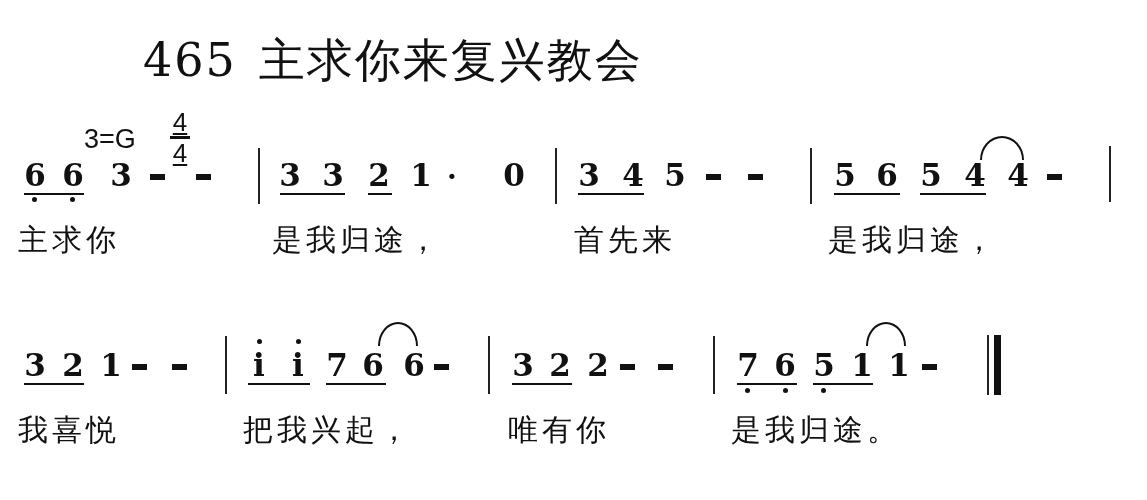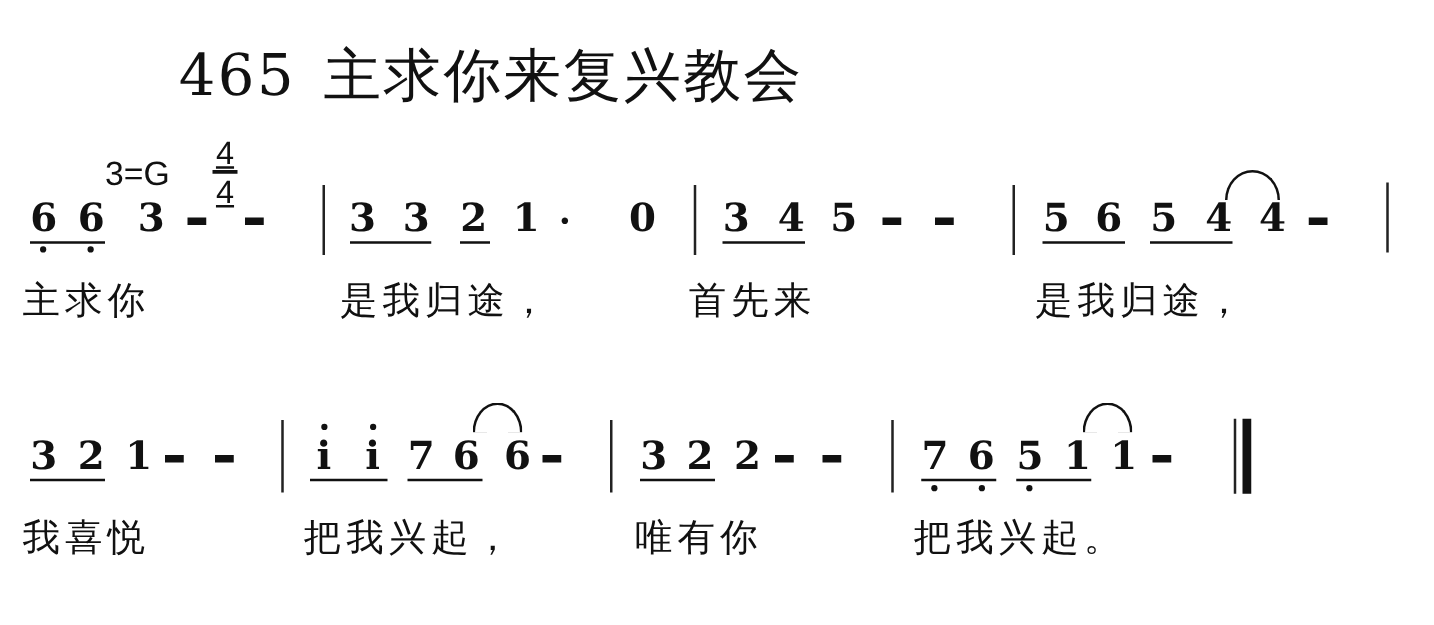--- a/index.html
+++ b/index.html
@@ -55,21 +55,21 @@
   <div class="bar-line" style="left:555px;top:148px;height:56px"></div>
   <div class="lyric" style="left:272px;top:220px">是我归途，</div>
 
   <div class="note" style="left:578px;top:160px">3</div>
   <div class="note" style="left:622px;top:160px">4</div>
   <div class="ul" style="left:578px;top:193px;width:66px"></div>
   <div class="note" style="left:664px;top:160px">5</div>
   <div class="dash" style="left:706px;top:174px"></div>
   <div class="dash" style="left:748px;top:174px"></div>
   <div class="bar-line" style="left:810px;top:148px;height:56px"></div>
-  <div class="lyric" style="left:551px;top:220px">首先来</div>
+  <div class="lyric" style="left:574px;top:220px">首先来</div>
 
   <div class="note" style="left:834px;top:160px">5</div>
   <div class="note" style="left:876px;top:160px">6</div>
   <div class="ul" style="left:834px;top:193px;width:66px"></div>
   <div class="note" style="left:920px;top:160px">5</div>
   <div class="note" style="left:964px;top:160px">4</div>
   <div class="ul" style="left:920px;top:193px;width:66px"></div>
   <div class="note" style="left:1007px;top:160px">4</div>
   <div class="tie" style="left:980px;top:136px;width:40px;height:22px"></div>
   <div class="dash" style="left:1047px;top:174px"></div>
@@ -118,14 +118,14 @@
   <div class="dot" style="left:783px;top:388px"></div>
   <div class="note" style="left:813px;top:350px">5</div>
   <div class="note" style="left:851px;top:350px">1</div>
   <div class="ul" style="left:813px;top:383px;width:60px"></div>
   <div class="dot" style="left:821px;top:388px"></div>
   <div class="note" style="left:888px;top:350px">1</div>
   <div class="tie" style="left:866px;top:322px;width:36px;height:22px"></div>
   <div class="dash" style="left:922px;top:364px"></div>
   <div class="bar-line" style="left:987px;top:335px;height:60px"></div>
   <div class="bar-thick" style="left:994px;top:335px;height:60px"></div>
-  <div class="lyric" style="left:731px;top:410px">把我兴起。</div>
+  <div class="lyric" style="left:731px;top:410px">是我归途。</div>
 </div>
 
 </body></html>

